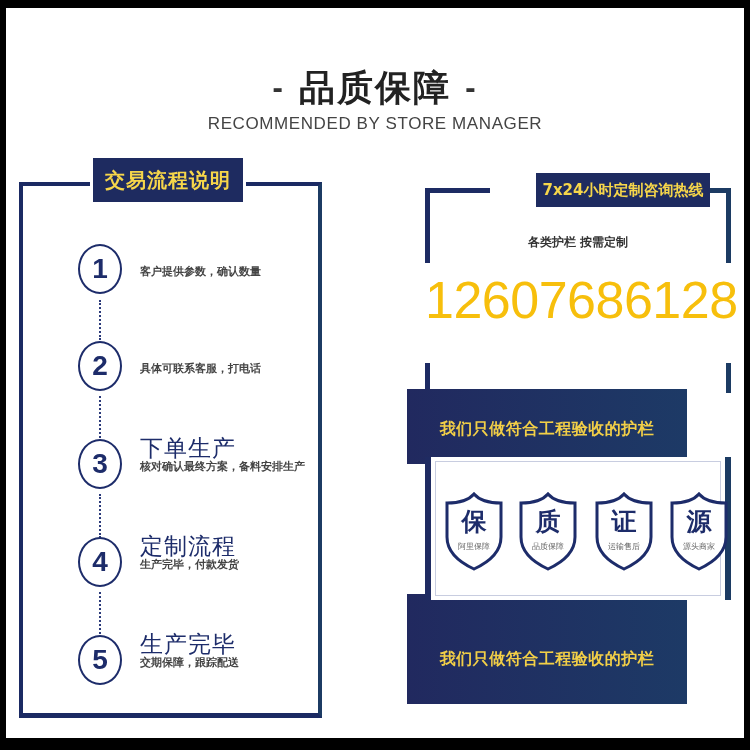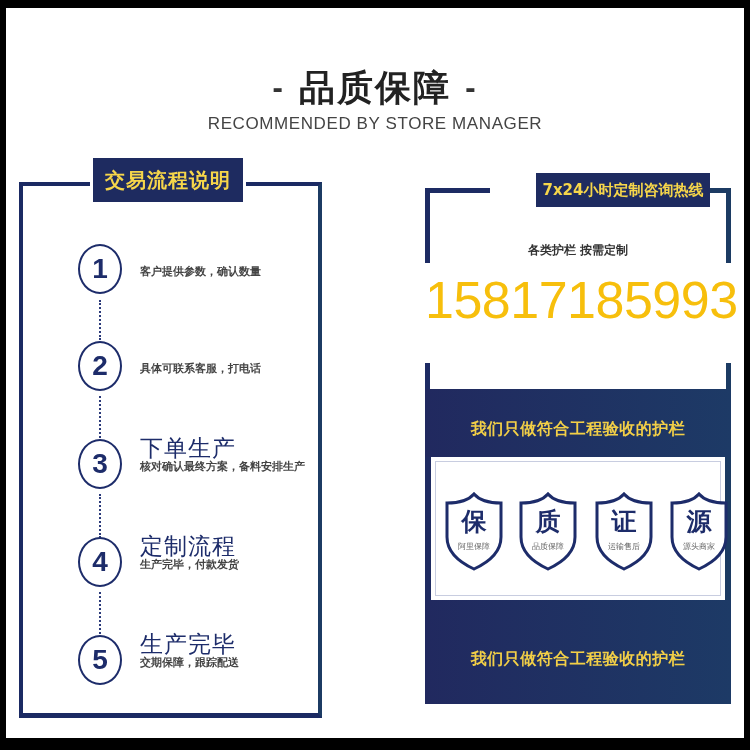--- a/index.html
+++ b/index.html
@@ -22,24 +22,24 @@
   .step { position:absolute; left:72px; width:260px; height:56px; }
   .circle { position:absolute; left:0; top:0; width:44px; height:50px; border:2.5px solid #1d2c6a; border-radius:50%;
             color:#1d2c6a; font-family:"Liberation Sans", sans-serif; font-size:28px; font-weight:bold; text-align:center; line-height:46px; background:#fff; }
   .step-title { position:absolute; left:62px; top:-6px; font-size:23px; color:#1d2c6a; letter-spacing:1px; white-space:nowrap; }
   .step-desc { position:absolute; left:62px; top:20px; font-size:11px; color:#444; white-space:nowrap; font-weight:bold; }
   .connector { position:absolute; left:93px; width:0; border-left:2px dotted #2b3a7a; }
 
   
   .rline { position:absolute; background:#1d2b63; }
   .lbl-right { left:486px; top:165px; width:174px; height:34px; line-height:34px; font-size:15px; letter-spacing:0;margin-left:44px; }
-  .r-sub { position:absolute; left:419px; top:226px; width:306px; text-align:center; font-size:12px; color:#333; font-weight:bold;margin-top:8px; }
+  .r-sub { position:absolute; left:419px; top:226px; width:306px; text-align:center; font-size:12px; color:#333; font-weight:bold; }
   .phone { position:absolute; left:419px; top:258px; width:306px; text-align:center; font-family:"Liberation Sans", sans-serif;
            font-size:52px; color:#f7bf0c; letter-spacing:-0.5px; line-height:68px; }
-  .band { position:absolute; left:419px; width:306px; background:linear-gradient(90deg,#21295f 0%,#1d3a66 100%);
+  .band { position:absolute; left:401px; width:280px; background:linear-gradient(90deg,#21295f 0%,#1d3a66 100%);
           color:#f2cf47; font-weight:bold; text-align:center; font-size:16px; letter-spacing:0.5px; }
   .band1 { top:381px; height:75px; line-height:80px; }
   .band2 { top:586px; height:110px; line-height:130px; }
   .shield-area { position:absolute; left:419px; top:449px; width:306px; height:143px; border-left:6px solid #1f2b62; border-right:6px solid #1c3b63; background:#fff; }
   .shield-area .inner { position:absolute; left:4px; right:4px; top:4px; bottom:4px; border:1px solid #c8cde0; background:#fff; }
   .shield { position:absolute; top:34px; width:62px; height:80px; }
   .shield svg { position:absolute; left:0; top:0; }
   .shield .big { position:absolute; left:0; width:62px; top:14px; text-align:center; font-size:25px; font-weight:bold; color:#1d2c6a; }
   .shield .small { position:absolute; left:0; width:62px; top:50px; text-align:center; font-size:8px; color:#666; }
 </style>
@@ -92,21 +92,21 @@
 
   <div class="rline" style="left:419px;top:180px;width:65px;height:5px;"></div>
   <div class="rline" style="left:662px;top:180px;width:63px;height:5px;background:#1c3b63;"></div>
   <div class="rline" style="left:419px;top:180px;width:5px;height:75px;"></div>
   <div class="rline" style="left:720px;top:180px;width:5px;height:75px;background:#1c3b63;"></div>
   <div class="rline" style="left:419px;top:355px;width:5px;height:30px;"></div>
   <div class="rline" style="left:720px;top:355px;width:5px;height:30px;background:#1c3b63;"></div>
 
   <div class="label-box lbl-right">7x24小时定制咨询热线</div>
   <div class="r-sub">各类护栏 按需定制</div>
-  <div class="phone">15817185993</div>
+  <div class="phone">12607686128</div>
 
   <div class="band band1">我们只做符合工程验收的护栏</div>
   <div class="band band2">我们只做符合工程验收的护栏</div>
 
   <div class="shield-area">
     <div class="inner"></div>
 
     <div class="shield" style="left:12px;">
       <svg width="62" height="80" viewBox="0 0 62 80">
         <path d="M31 3 C25 10 14 12 4 12 L4 46 C4 62 18 72 31 78 C44 72 58 62 58 46 L58 12 C48 12 37 10 31 3 Z" fill="#fff" stroke="#1d2c6a" stroke-width="3"></path>

